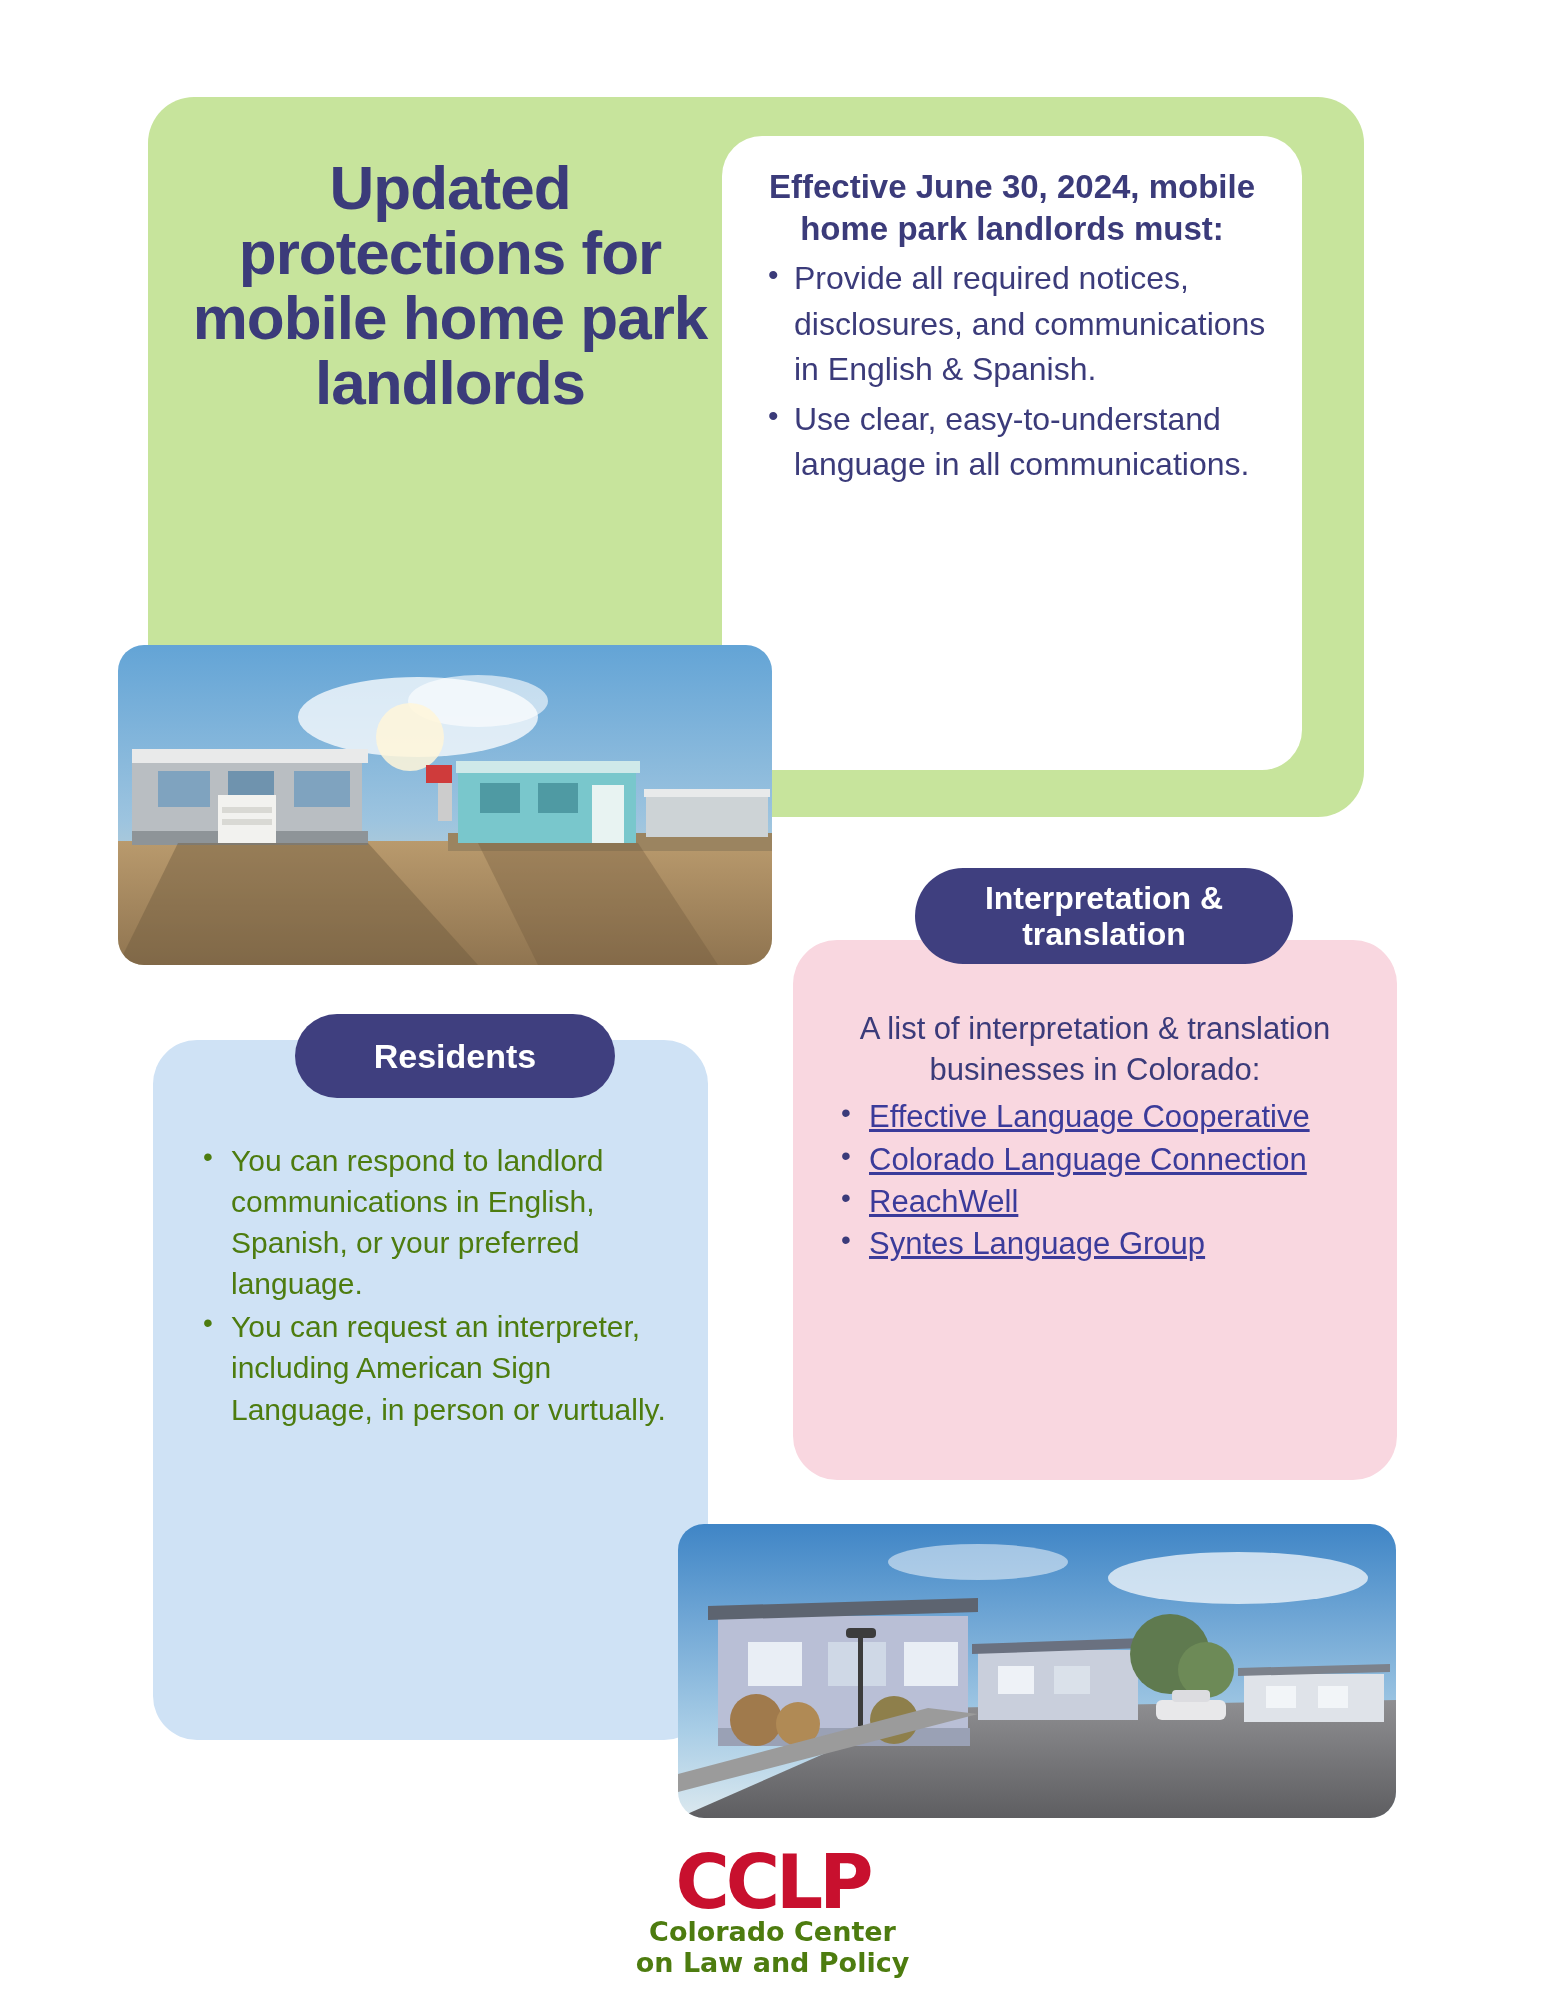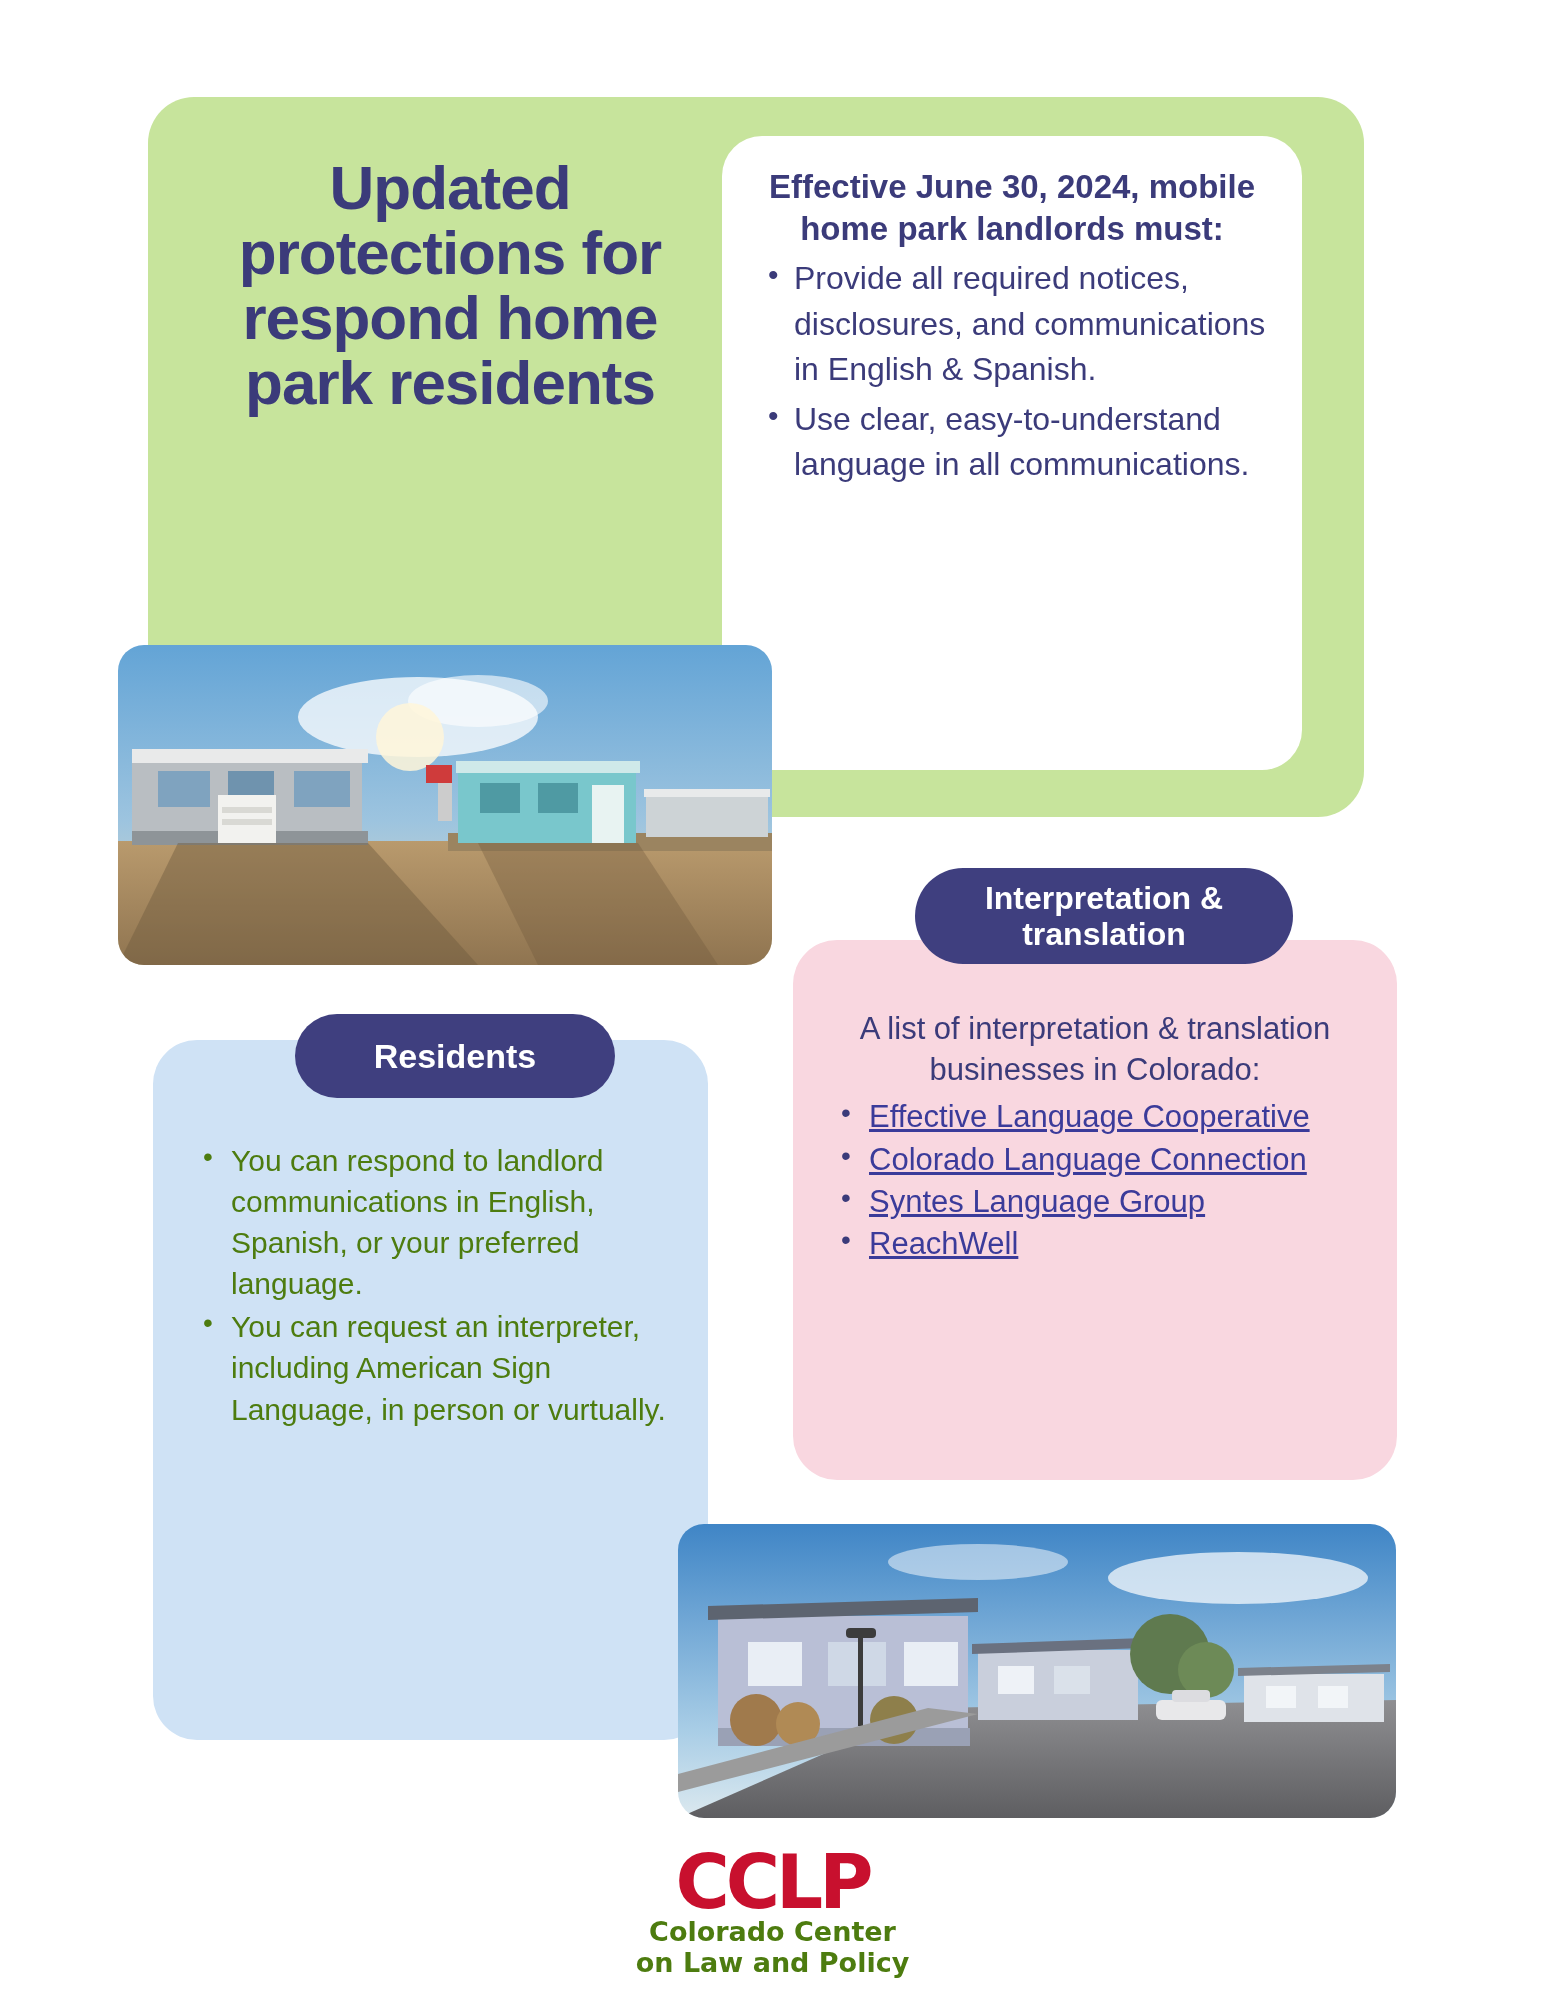--- a/index.html
+++ b/index.html
@@ -199,21 +199,21 @@
     margin-top: 1px;
   }
 </style>
 </head>
 <body>
 
 <div class="page">
 
   <div class="green-panel"></div>
 
-  <div class="title-block">Updated protections for respond home park residents</div>
+  <div class="title-block">Updated protections for mobile home park landlords</div>
 
   <div class="white-card">
     <h2>Effective June 30, 2024, mobile home park landlords must:</h2>
     <ul>
       <li>Provide all required notices, disclosures, and communications in English &amp; Spanish.</li>
       <li>Use clear, easy-to-understand language in all communications.</li>
     </ul>
   </div>
 
   <div class="photo1">
@@ -268,22 +268,22 @@
       <li>You can request an interpreter, including American Sign Language, in person or vurtually.</li>
     </ul>
   </div>
   <div class="pill pill-residents">Residents</div>
 
   <div class="pink-panel">
     <p class="intro">A list of interpretation &amp; translation businesses in Colorado:</p>
     <ul>
       <li><a href="#">Effective Language Cooperative</a></li>
       <li><a href="#">Colorado Language Connection</a></li>
+      <li><a href="#">ReachWell</a></li>
       <li><a href="#">Syntes Language Group</a></li>
-      <li><a href="#">ReachWell</a></li>
     </ul>
   </div>
   <div class="pill pill-interp">Interpretation &amp; translation</div>
 
   <div class="photo2">
     <svg width="718" height="294" viewBox="0 0 718 294" xmlns="http://www.w3.org/2000/svg" aria-hidden="true">
       <defs>
         <linearGradient id="sky2" x1="0" y1="0" x2="0" y2="1">
           <stop offset="0%" stop-color="#3f85c6"></stop>
           <stop offset="70%" stop-color="#a8cde6"></stop>

